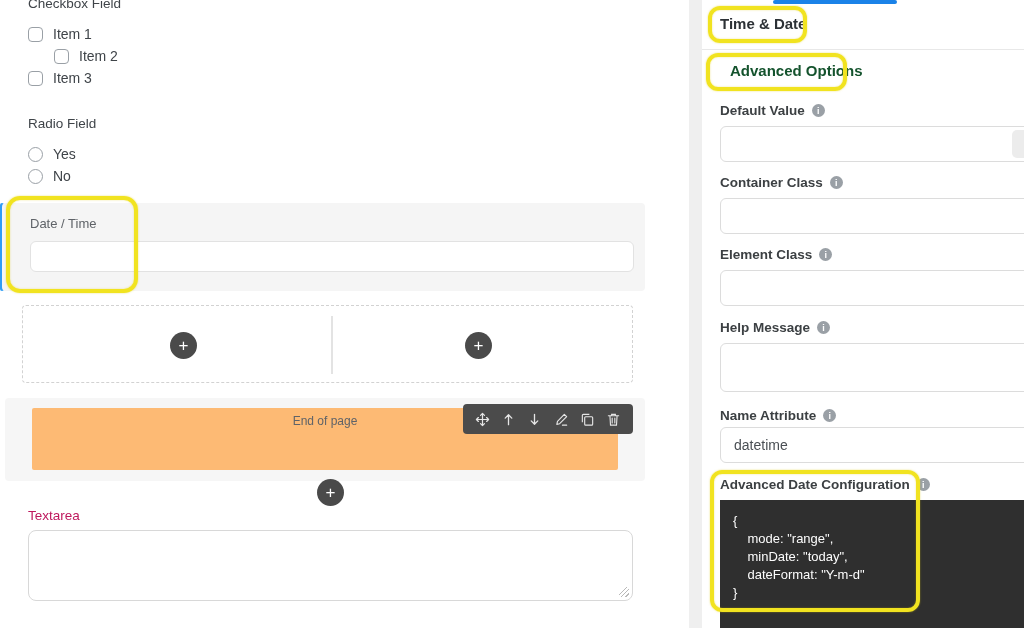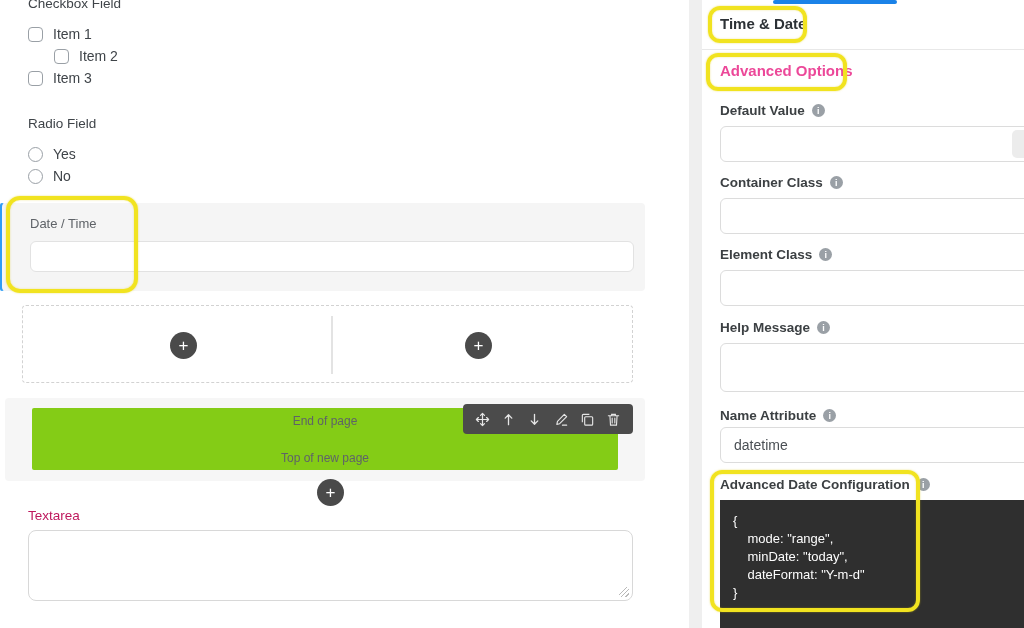--- a/index.html
+++ b/index.html
@@ -17,21 +17,21 @@
   .dt-section { position:absolute; left:2px; top:203px; width:643px; height:88px; background:#f5f5f5; border-radius:4px; }
   .dt-blue-border { position:absolute; left:0; top:203px; width:4px; height:88px; background:#2e9cf5; border-radius:2px; }
   .dt-label { position:absolute; left:28px; top:13px; font-size:13px; color:#5f6368; }
   .dt-input { position:absolute; left:28px; top:38px; width:604px; height:31px; background:#fff; border:1px solid #e2e2e2; border-radius:6px; }
 
   .add-area { position:absolute; left:22px; top:305px; width:611px; height:78px; border:1.5px dashed #d2d2d2; border-radius:4px; background:#fff; }
   .add-divider { position:absolute; left:308px; top:10px; width:2px; height:58px; background:#e3e3e3; }
   .plus-btn { position:absolute; width:27px; height:27px; border-radius:50%; background:#4a4a4a; color:#fff; display:flex; align-items:center; justify-content:center; font-size:17px; line-height:1; cursor:pointer; border:none; }
 
   .pb-outer { position:absolute; left:5px; top:398px; width:640px; height:83px; background:#f6f6f6; border-radius:4px; }
-  .pb-inner { position:absolute; left:27px; top:10px; width:586px; height:62px; background:#84cc16; border-radius:2px; }
+  .pb-inner { position:absolute; left:27px; top:10px; width:586px; height:62px; background:#fdba74; border-radius:2px; }
   .pb-line1 { position:absolute; width:100%; top:6px; text-align:center; font-size:12px; color:#5f6368; }
   .pb-title-row { position:absolute; top:25px; left:0; width:100%; display:flex; align-items:center; }
   .pb-title-row .rule { flex:1; height:1px; background:#d7d7d7; margin:0 14px; }
   .pb-title { font-size:13px; font-weight:bold; color:#333; letter-spacing:.3px; }
   .pb-line3 { position:absolute; width:100%; bottom:5px; text-align:center; font-size:12px; color:#5f6368; }
 
   .pb-toolbar { position:absolute; left:463px; top:404px; width:170px; height:30px; background:#4b4b4b; border-radius:4px; display:flex; align-items:center; justify-content:space-around; padding:0 6px; z-index:3; }
   .tool-btn { width:18px; height:18px; display:flex; align-items:center; justify-content:center; cursor:pointer; background:none; border:none; }
   .tool-btn svg { width:15px; height:15px; }
 
@@ -41,21 +41,21 @@
     background:linear-gradient(315deg, transparent 0px, transparent 2px, #b9b9b9 2px, #b9b9b9 3px, transparent 3px, transparent 5px, #b9b9b9 5px, #b9b9b9 6px, transparent 6px, transparent 8px, #b9b9b9 8px, #b9b9b9 9px, transparent 9px); }
 
   
   .panel-strip { position:absolute; left:689px; top:0; width:13px; height:628px; background:#efefef; }
 
   
   .right-panel { position:absolute; left:702px; top:0; width:322px; height:628px; background:#fff; }
   .tab-indicator { position:absolute; left:71px; top:0; width:124px; height:4px; background:#1a82e8; border-radius:2px; }
   .rp-header { position:absolute; left:18px; top:15px; font-size:15px; font-weight:bold; color:#2c3136; }
   .rp-divider { position:absolute; left:0; top:49px; width:322px; height:1px; background:#e8e8e8; }
-  .rp-section-link { position:absolute; left:18px; top:62px; font-size:15px; font-weight:bold; color:#ec4899; cursor:pointer; }
+  .rp-section-link { position:absolute; left:28px; top:62px; font-size:15px; font-weight:bold; color:#14532d; cursor:pointer; }
 
   .rp-field-label { position:absolute; font-size:13.5px; font-weight:bold; color:#3c4043; display:flex; align-items:center; gap:7px; left:18px; }
   .info-icon { width:13px; height:13px; border-radius:50%; background:#9aa0a6; color:#fff; font-size:9px; font-weight:bold; display:inline-flex; align-items:center; justify-content:center; font-style:normal; cursor:pointer; }
   .rp-input { position:absolute; left:18px; width:322px; height:36px; background:#fff; border:1px solid #dcdcdc; border-radius:6px; font-size:14px; color:#4a4f54; padding:0 13px; font-family:"Liberation Sans", sans-serif; }
   .rp-textarea { height:49px; }
   .input-addon { position:absolute; left:310px; width:30px; height:28px; background:#ececec; border-radius:5px; cursor:pointer; border:none; }
 
   .code-block { position:absolute; left:18px; top:500px; width:322px; height:140px; background:#2f2f2f; color:#fdfdfd; font-size:13px; line-height:18px; padding:12px 0 0 13px; cursor:text; }
   .code-line { white-space:pre; }
 
@@ -106,21 +106,20 @@
 
     <div class="add-area">
       <div class="add-divider"></div>
       <button class="plus-btn" style="left:147px; top:26px;">+</button>
       <button class="plus-btn" style="left:442px; top:26px;">+</button>
     </div>
 
     <div class="pb-outer">
       <div class="pb-inner">
         <div class="pb-line1">End of page</div>
-        <div class="pb-line3">Top of new page</div>
       </div>
     </div>
 
     <div class="pb-toolbar">
       <button class="tool-btn">
         <svg viewBox="0 0 16 16" fill="none" stroke="#e6e6e6" stroke-width="1.3" stroke-linecap="round">
           <path d="M8 1.5v13M1.5 8h13M8 1.5L5.9 3.6M8 1.5l2.1 2.1M8 14.5l-2.1-2.1M8 14.5l2.1-2.1M1.5 8l2.1-2.1M1.5 8l2.1 2.1M14.5 8l-2.1-2.1M14.5 8l-2.1 2.1"></path>
         </svg>
       </button>
       <button class="tool-btn">

